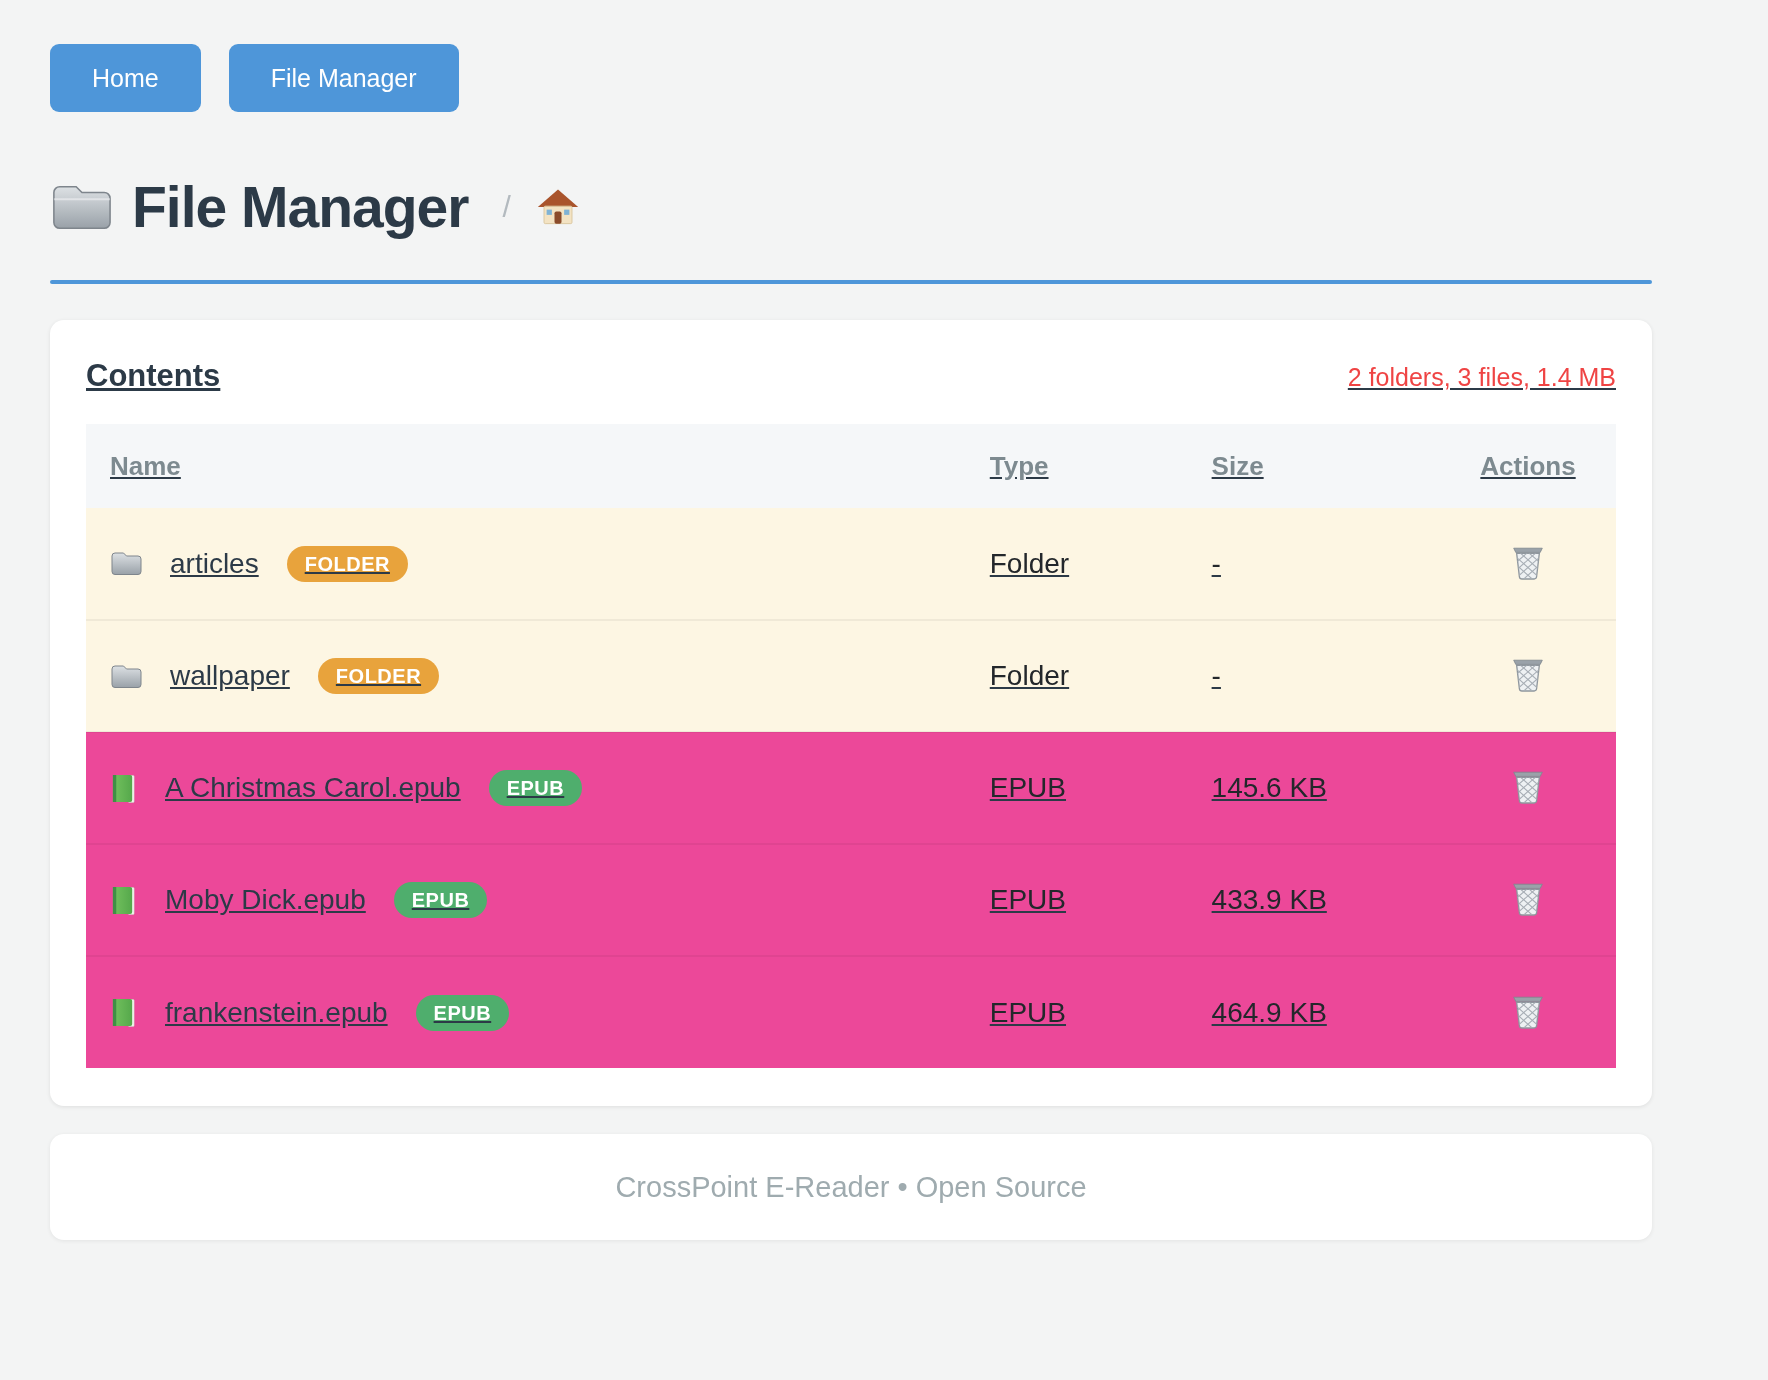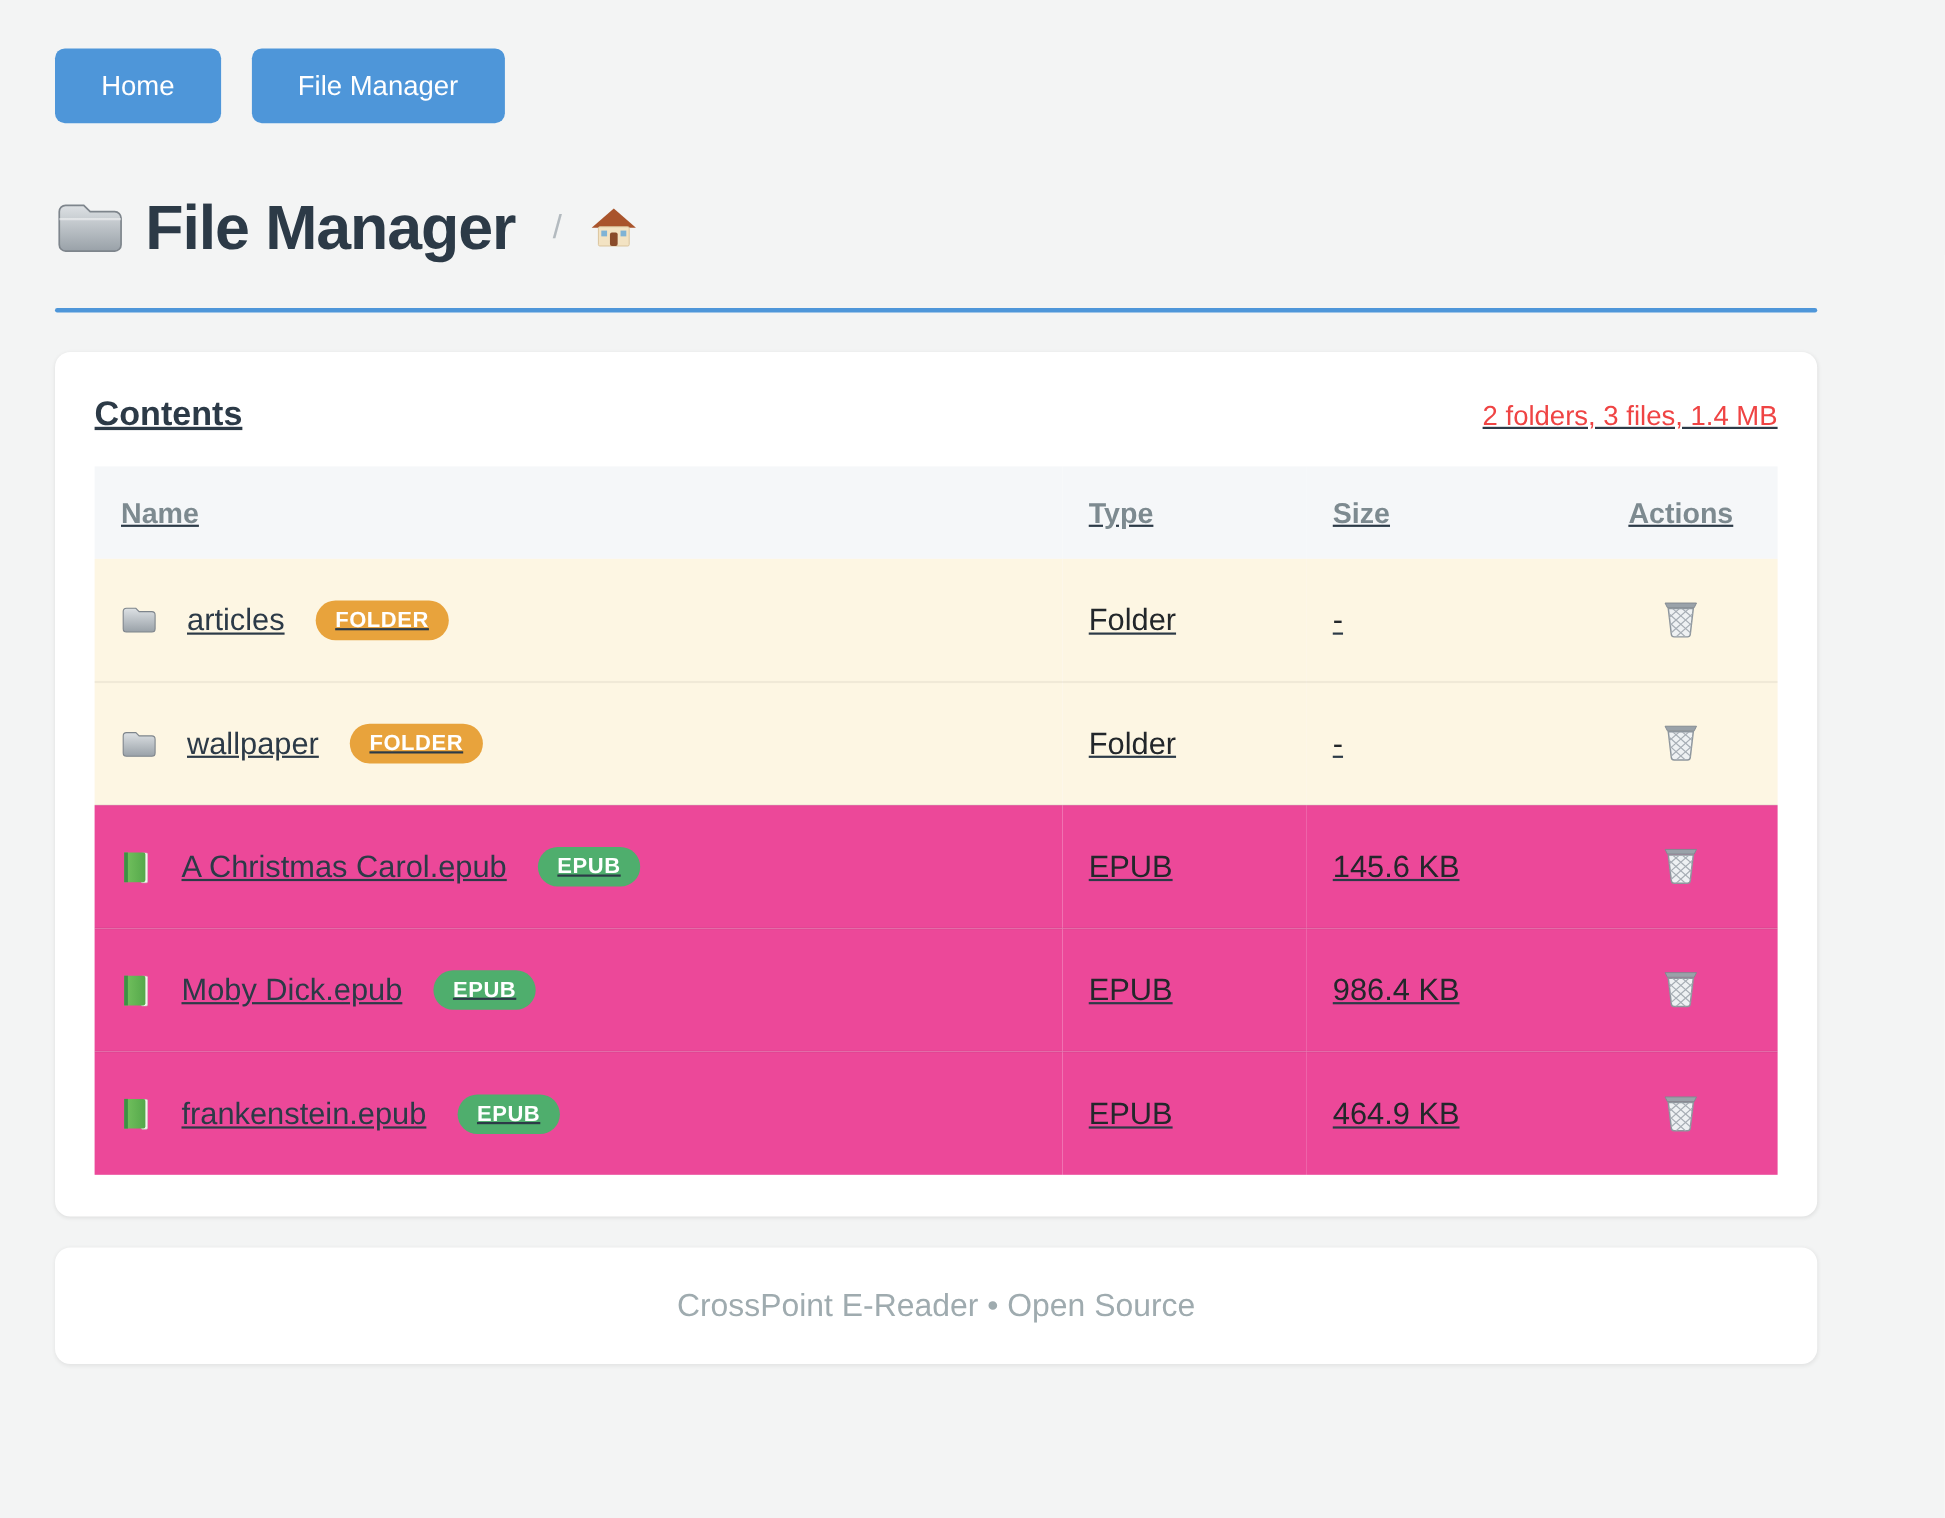--- a/index.html
+++ b/index.html
@@ -252,21 +252,21 @@
                   <rect x="38" y="5" width="12" height="56" rx="2" fill="#f2f7ee" stroke="#c9d4c4"></rect>
                   <path d="M6 4h36a4 4 0 0 1 4 4v48a4 4 0 0 1-4 4H6z" fill="url(#gBook)"></path>
                   <rect x="6" y="4" width="7" height="56" fill="#3f8f46"></rect>
                 </svg>
               </span>
               <span class="name-text">Moby Dick.epub</span>
               <span class="badge badge-file">EPUB</span>
             </span>
           </td>
           <td>EPUB</td>
-          <td>986.4 KB</td>
+          <td>433.9 KB</td>
           <td class="cell-actions">
             <button class="trash-btn">
               <span class="icon">
                 <svg width="34" height="37" viewBox="0 0 40 44">
                   <path d="M3 5h34l-2.5 5H5.5z" fill="#9aa2a9" stroke="#80888f"></path>
                   <path d="M6.5 11h27l-3.3 28a3 3 0 0 1-3 2.6H12.8a3 3 0 0 1-3-2.6z" fill="#eef1f3" stroke="#8e969d" stroke-width="1.6"></path>
                   <g clip-path="url(#tc0)" stroke="#a7aeb5" stroke-width="1.3">
                     <path d="M-6 14 L30 46 M2 12 L38 44 M10 10 L44 40 M18 8 L48 34"></path>
                     <path d="M46 14 L10 46 M38 12 L2 44 M30 10 L-4 40 M22 8 L-8 34"></path>
                   </g>

